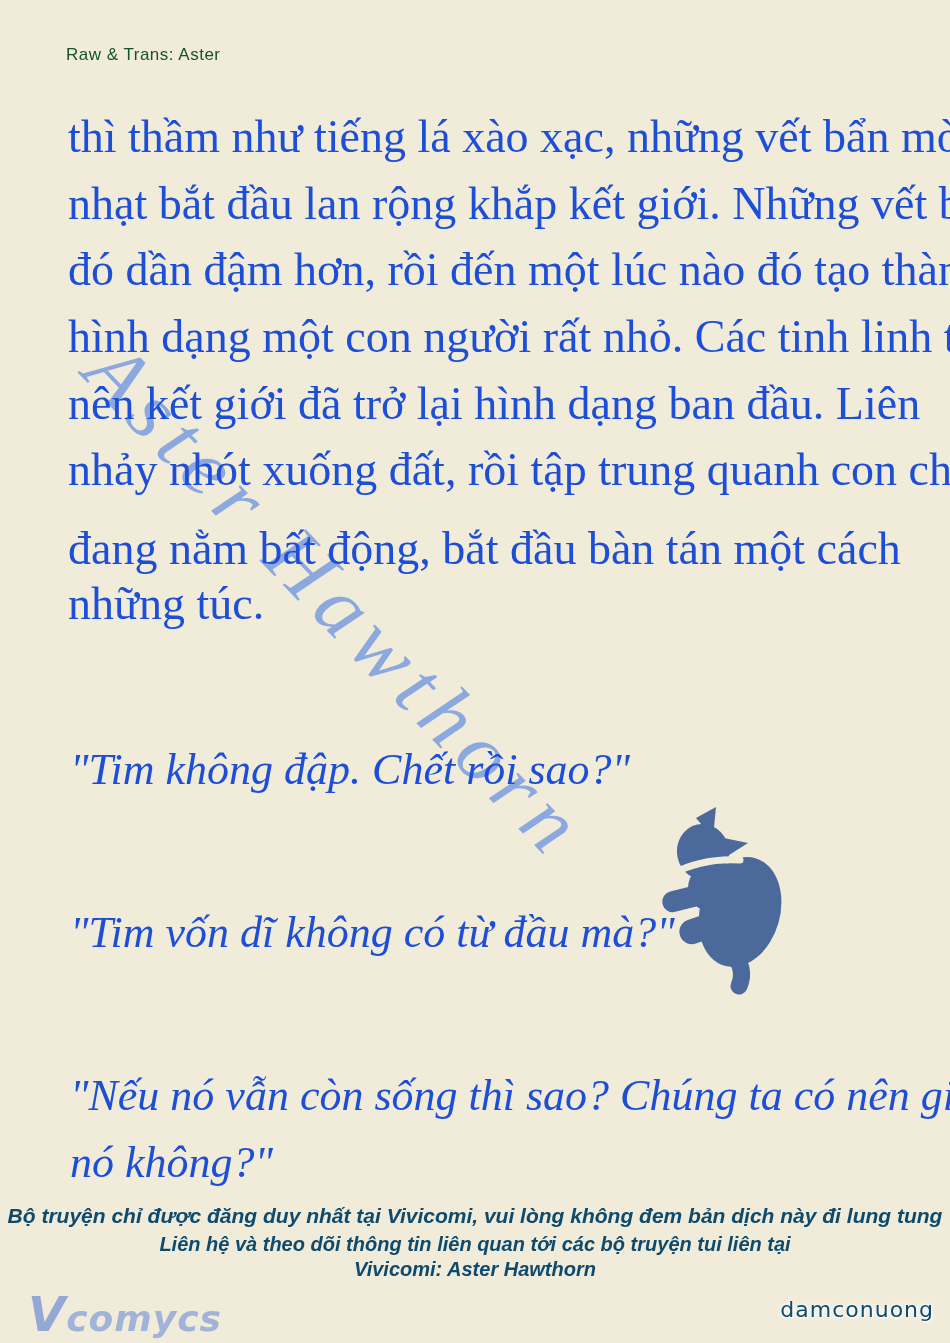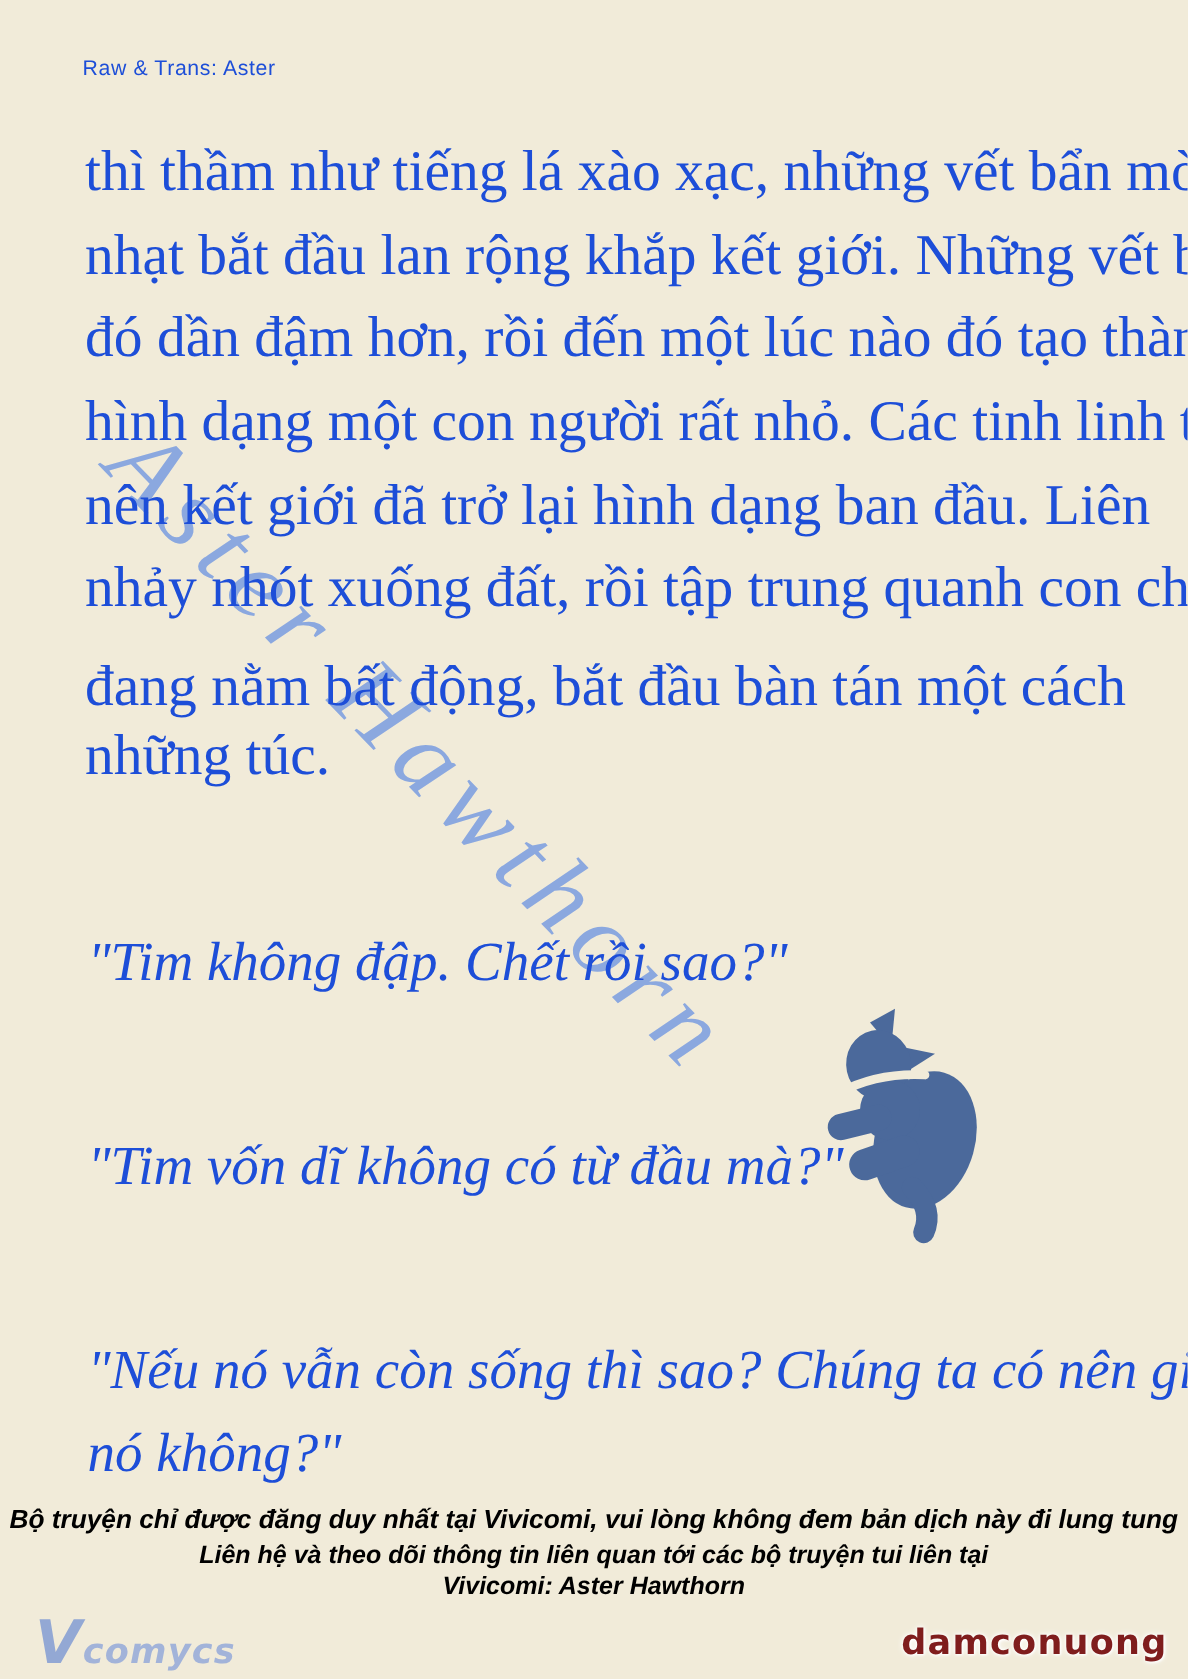--- a/index.html
+++ b/index.html
@@ -11,21 +11,21 @@
   }
   .page {
     position: relative;
     width: 950px; height: 1343px;
     background: #f1ebd9;
     overflow: hidden;
   }
   .credit {
     position: absolute; left: 66px; top: 45px;
     font-family: "Liberation Sans", sans-serif;
-    font-size: 17px; color: #1d4ed8; letter-spacing: 0.5px;
+    font-size: 17px; color: #14532d; letter-spacing: 0.5px;
   }
   .watermark {
     position: absolute; left: 136px; top: 322px;
     transform: rotate(46deg); transform-origin: left top;
     font-family: "Liberation Serif", serif;
     font-style: italic;
     font-size: 84px; letter-spacing: 10px;
     color: #86a5e0; opacity: 0.95;
     white-space: nowrap;
     z-index: 1;
@@ -48,47 +48,47 @@
   .cat {
     position: absolute; left: 646px; top: 802px;
     width: 140px; height: 200px;
     z-index: 2;
   }
   .footer-note {
     position: absolute; left: 0; width: 950px;
     text-align: center;
     font-family: "Liberation Sans", sans-serif;
     font-weight: bold; font-style: italic;
-    color: #000000;
+    color: #0c4a6e;
     z-index: 2;
   }
   .f1 { top: 1204px; font-size: 21px; }
   .f2 { top: 1233px; font-size: 20px; }
   .f3 { top: 1258px; font-size: 20px; }
   .vcomycs {
     position: absolute; left: 28px; top: 1286px;
     font-family: "DejaVu Sans", sans-serif;
     font-style: italic; font-weight: bold;
     color: #a2b3d9;
     z-index: 2;
     letter-spacing: 1px;
     white-space: nowrap;
   }
   .vcomycs .logo-v {
     font-size: 48px; color: #93a8d4;
   }
   .vcomycs .logo-rest {
-    font-size: 28px;
+    font-size: 36px;
   }
   .sitetag {
     position: absolute; right: 16px; top: 1297px;
     font-family: "DejaVu Sans", sans-serif;
-    font-weight: bold;
-    font-size: 28px; letter-spacing: 1px;
-    color: #7f1d1d;
+    font-weight: normal;
+    font-size: 22px; letter-spacing: 1px;
+    color: #0c4a6e;
     text-shadow: 0 0 3px #ffffff, 0 0 6px #ffffff, 1px 1px 2px rgba(255,255,255,0.9);
     z-index: 2;
   }
 </style>
 </head>
 <body>
 
 <div class="page">
 
   <div class="credit">Raw &amp; Trans: Aster</div>

